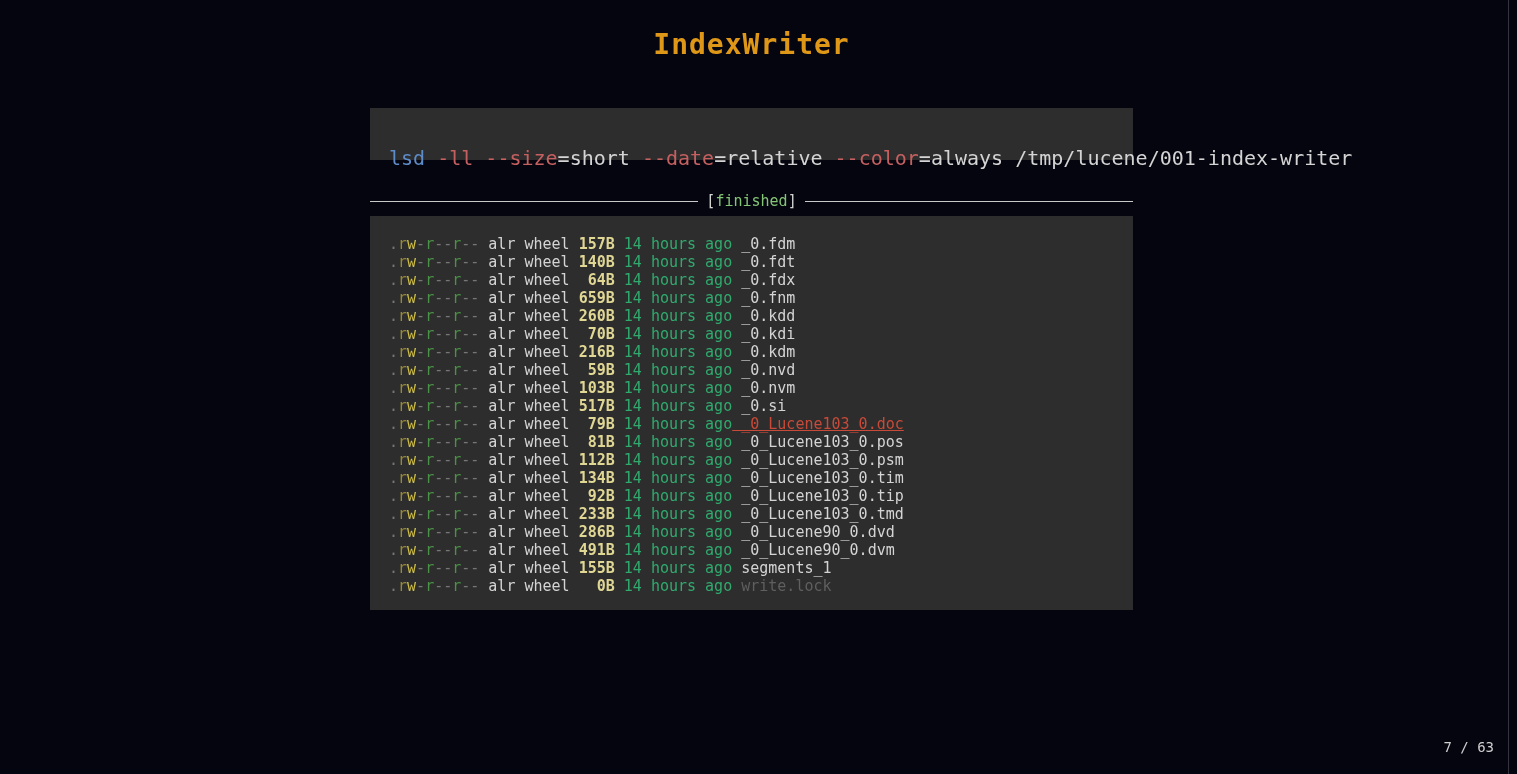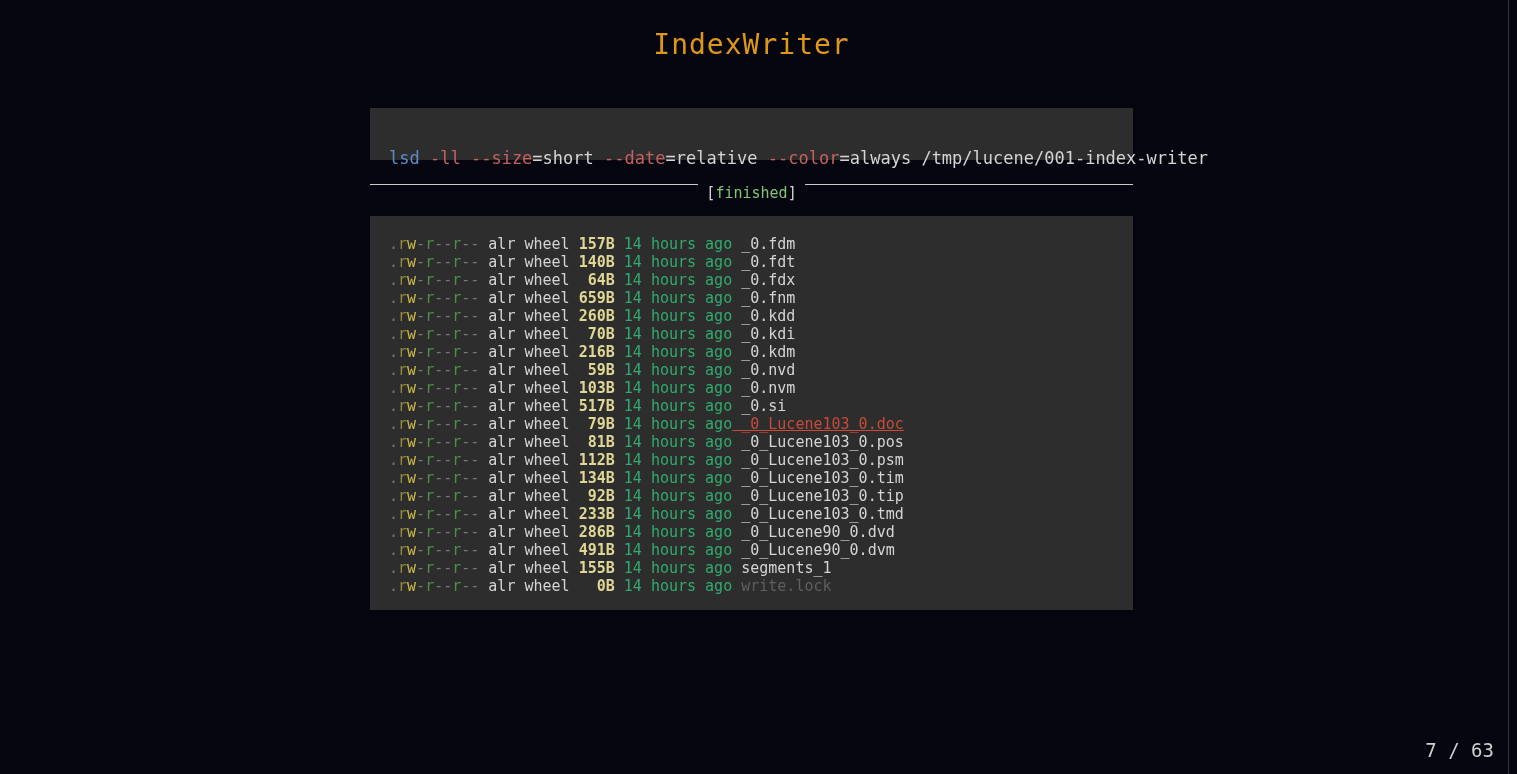--- a/index.html
+++ b/index.html
@@ -7,37 +7,37 @@
   body {
     background: var(--page-bg, #05050f);
     font-family: "DejaVu Sans Mono", "Liberation Mono", monospace;
     color: var(--text, #d4d4d4);
     position: relative;
   }
   .title {
     position: absolute;
     left: 370px; width: 763px; top: 28px;
     text-align: center;
-    font-size: 28px; font-weight: normal;
+    font-size: 28px; font-weight: bold;
     letter-spacing: 1px;
     color: var(--accent-title, #df9718);
     white-space: pre;
   }
   .cmd-box {
     position: absolute;
     left: 370px; top: 108px; width: 763px; height: 52px;
     background: var(--box-bg, #2d2d2d);
     display: flex; align-items: center;
     padding-left: 19px;
   }
-  .cmd-line { font-size: 17px; white-space: pre; margin-top: 48px; }
+  .cmd-line { font-size: 20px; white-space: pre; margin-top: 48px; }
   .separator {
     position: absolute;
-    left: 370px; top: 184px; width: 763px; height: 18px;
-    display: flex; 
+    left: 370px; top: 192px; width: 763px; height: 18px;
+    display: flex; align-items: center;
   }
   .sep-line { flex: 1; height: 1px; background: var(--separator-line, #c9c9c9); }
   .sep-label { font-size: 15px; white-space: pre; margin: 0 8px; color: var(--text, #d4d4d4); }
   .sep-label .finished { color: var(--status-ok, #84c576); }
   .out-box {
     position: absolute;
     left: 370px; top: 216px; width: 763px; height: 394px;
     background: var(--box-bg, #2d2d2d);
     padding: 19px 0 0 19px;
   }
@@ -50,21 +50,21 @@
   .c-size      { color: var(--size, #e0d795); font-weight: bold; }
   .c-date      { color: var(--date, #30ab6e); margin-top: 32px; }
   .c-name-normal    { color: var(--text, #d4d4d4); margin-top: 8px; }
   .c-name-highlight { color: var(--file-highlight, #c94a38); text-decoration: underline; }
   .c-name-dim       { color: var(--file-dim, #5f5f5f); }
   .c-cmd  { color: var(--command, #5e8cc8); }
   .c-flag { color: var(--flag, #c66060); }
   .footer {
     position: absolute;
     right: 23px; top: 739px;
-    font-size: 19px;
+    font-size: 14px;
     color: var(--footer, #cfcfcf);
     white-space: pre;
   }
   .edge-line {
     position: absolute;
     right: 8px; top: 0; width: 1px; height: 774px;
     background: var(--edge-line, #34343e);
   }
 </style>
 </head>

